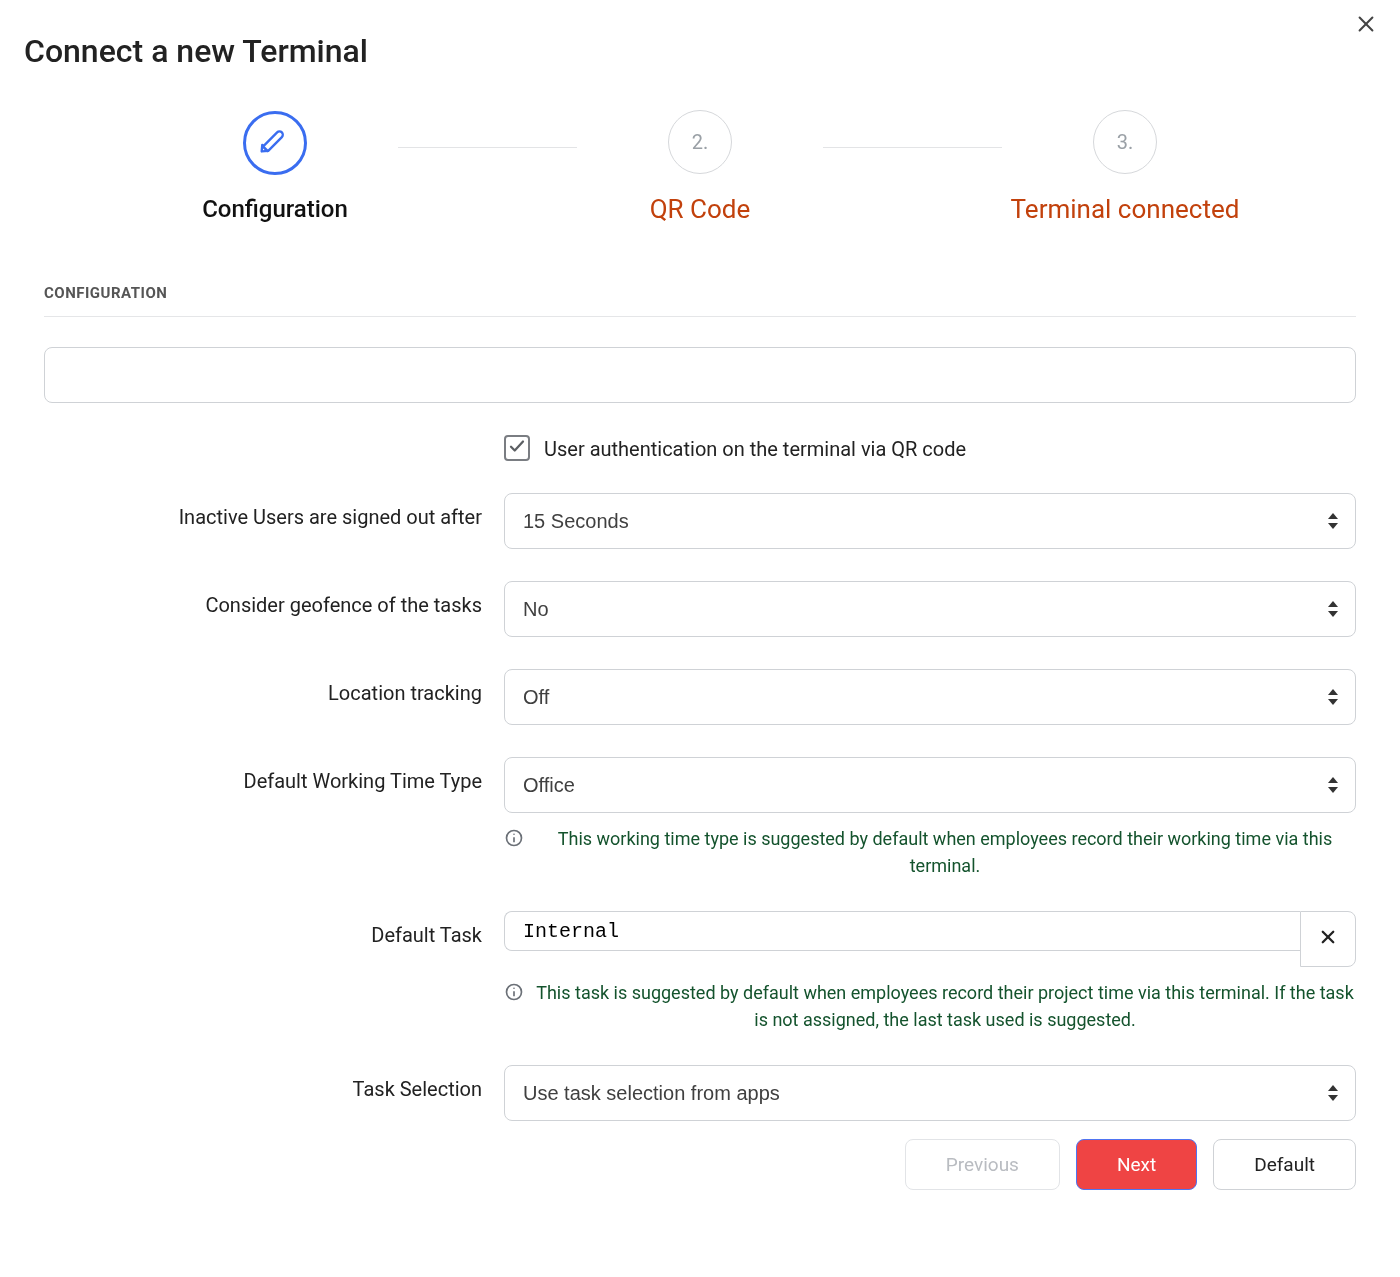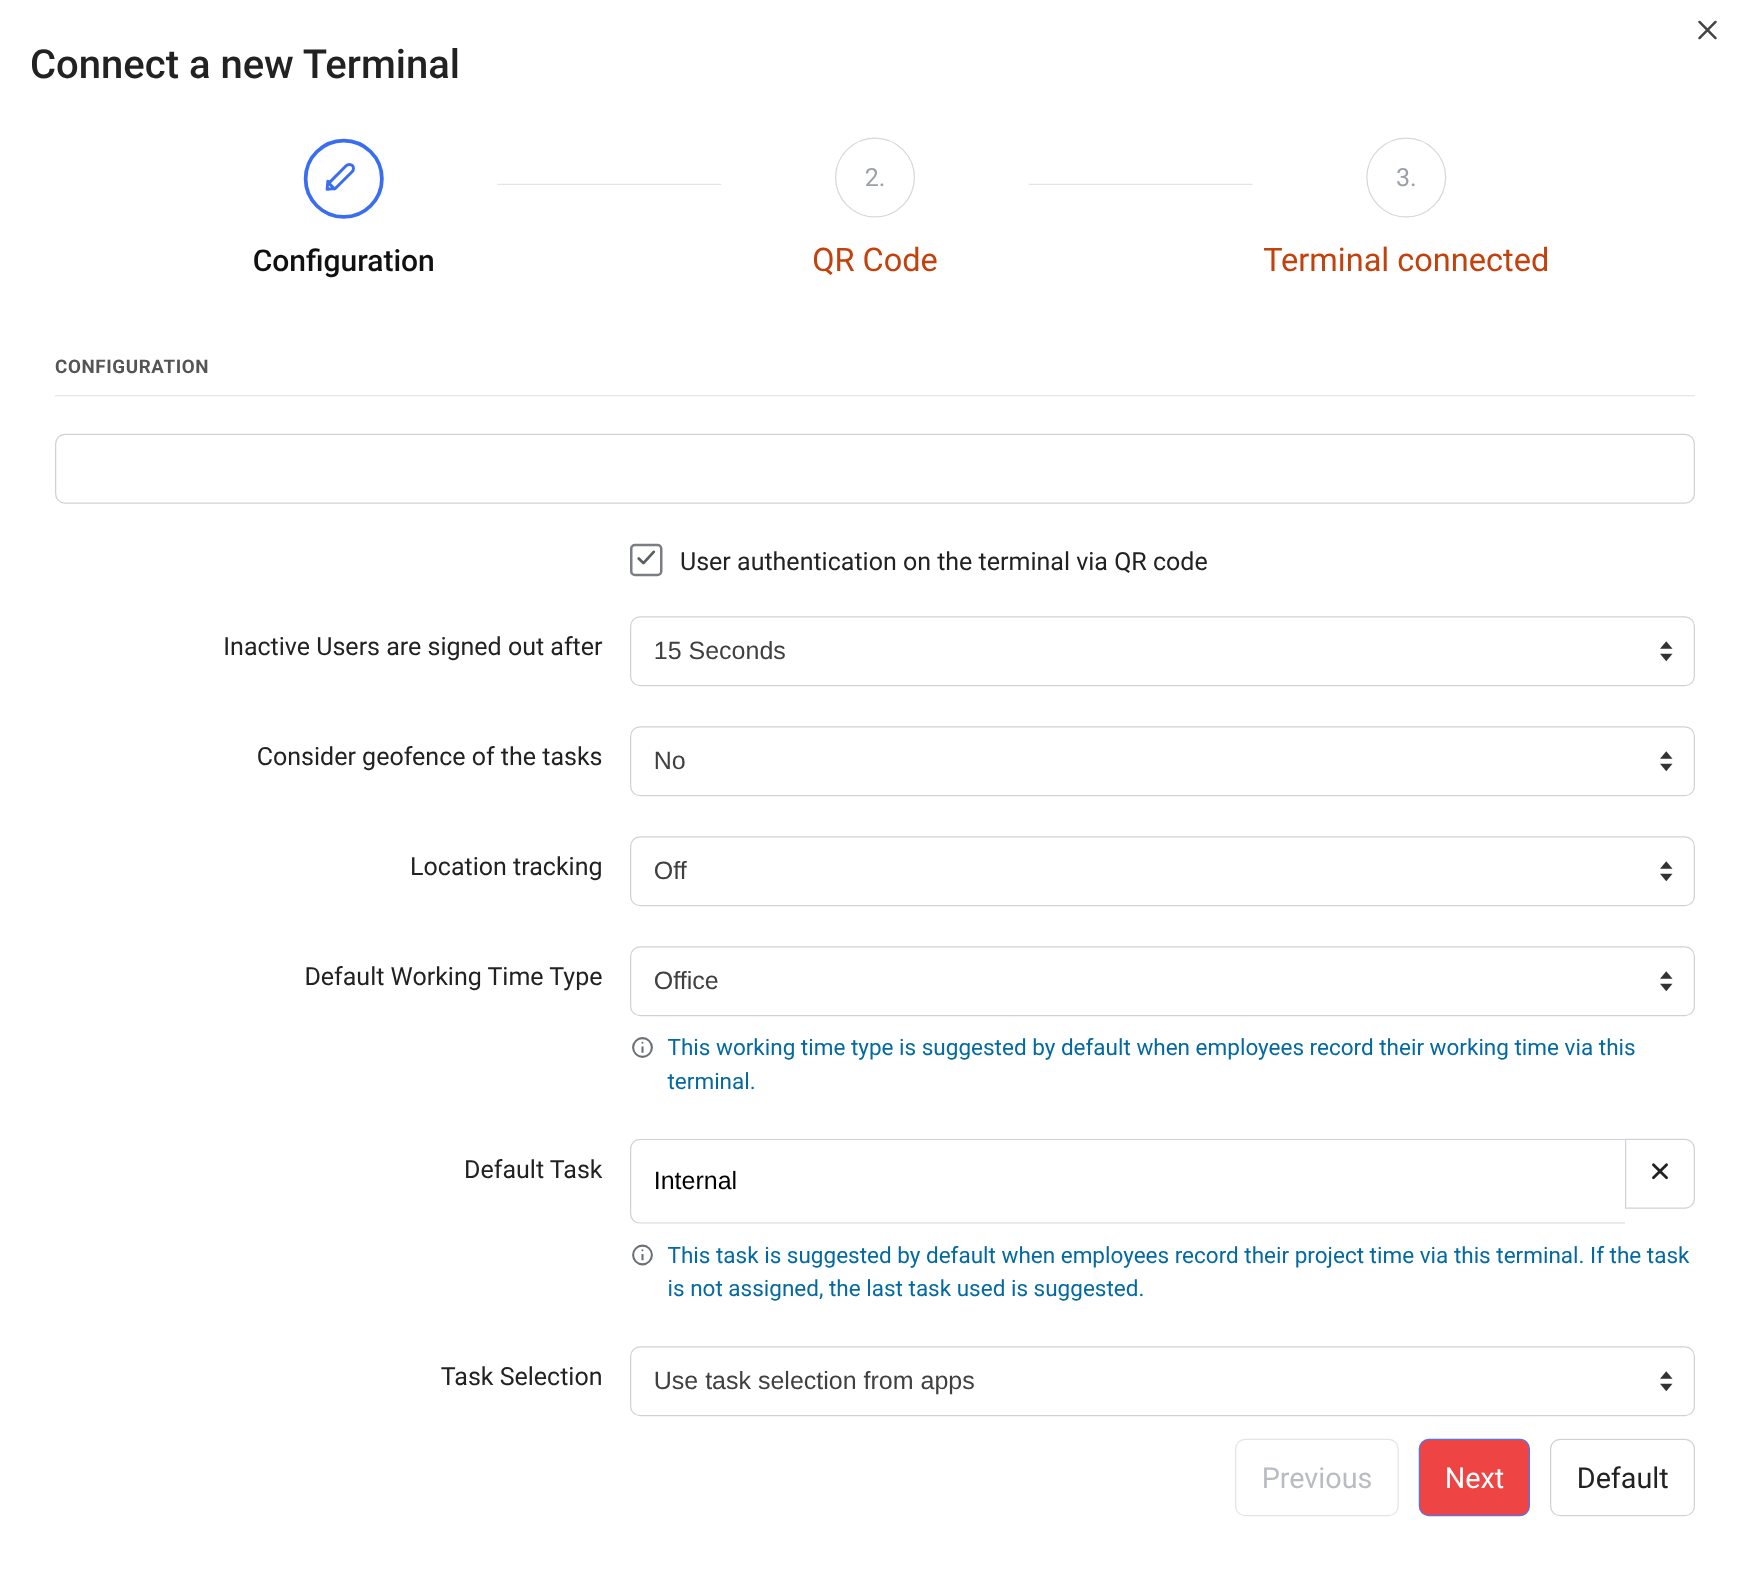--- a/index.html
+++ b/index.html
@@ -155,44 +155,46 @@
   }
   .checkbox svg { width: 18px; height: 18px; }
   .checkbox-label {
     font-size: 20px;
     color: #222;
   }
   .helper {
     display: flex;
     gap: 10px;
     font-size: 18px;
-    color: #0369a1;
+    color: #14532d;
     margin-top: 12px;
     line-height: 1.5;
+    text-align: center;
   }
   .helper svg {
     flex: 0 0 auto;
     width: 20px;
     height: 20px;
     margin-top: 3px;
     color: #6b7077;
   }
   .combo-group {
     display: flex;
     width: 100%;
   }
   .combo-group .combo-input {
     flex: 1;
-    height: 68px;
+    height: 40px;
     border: 1px solid #cfd2d6;
     border-right: none;
     border-radius: 8px 0 0 8px;
     background: #fff;
     font-size: 20px;
     padding: 0 18px;
+    font-family: Liberation Mono, monospace;
   }
   .combo-group .clear-btn {
     width: 56px;
     height: 56px;
     border: 1px solid #cfd2d6;
     border-radius: 0 8px 8px 0;
     background: #fff;
     display: flex;
     align-items: center;
     justify-content: center;
@@ -201,24 +203,24 @@
   }
   .combo-group .clear-btn svg { width: 18px; height: 18px; }
   
   .footer {
     display: flex;
     justify-content: flex-end;
     gap: 16px;
     margin: 18px 20px 0 20px;
   }
   .btn {
-    height: 62px;
-    padding: 0 20px;
+    height: 51px;
+    padding: 0 40px;
     border-radius: 8px;
-    font-size: 23px;
+    font-size: 19px;
     cursor: pointer;
     display: flex;
     align-items: center;
     justify-content: center;
   }
   .btn-secondary {
     background: #fff;
     border: 1px solid #cfd2d6;
     color: #222;
   }

